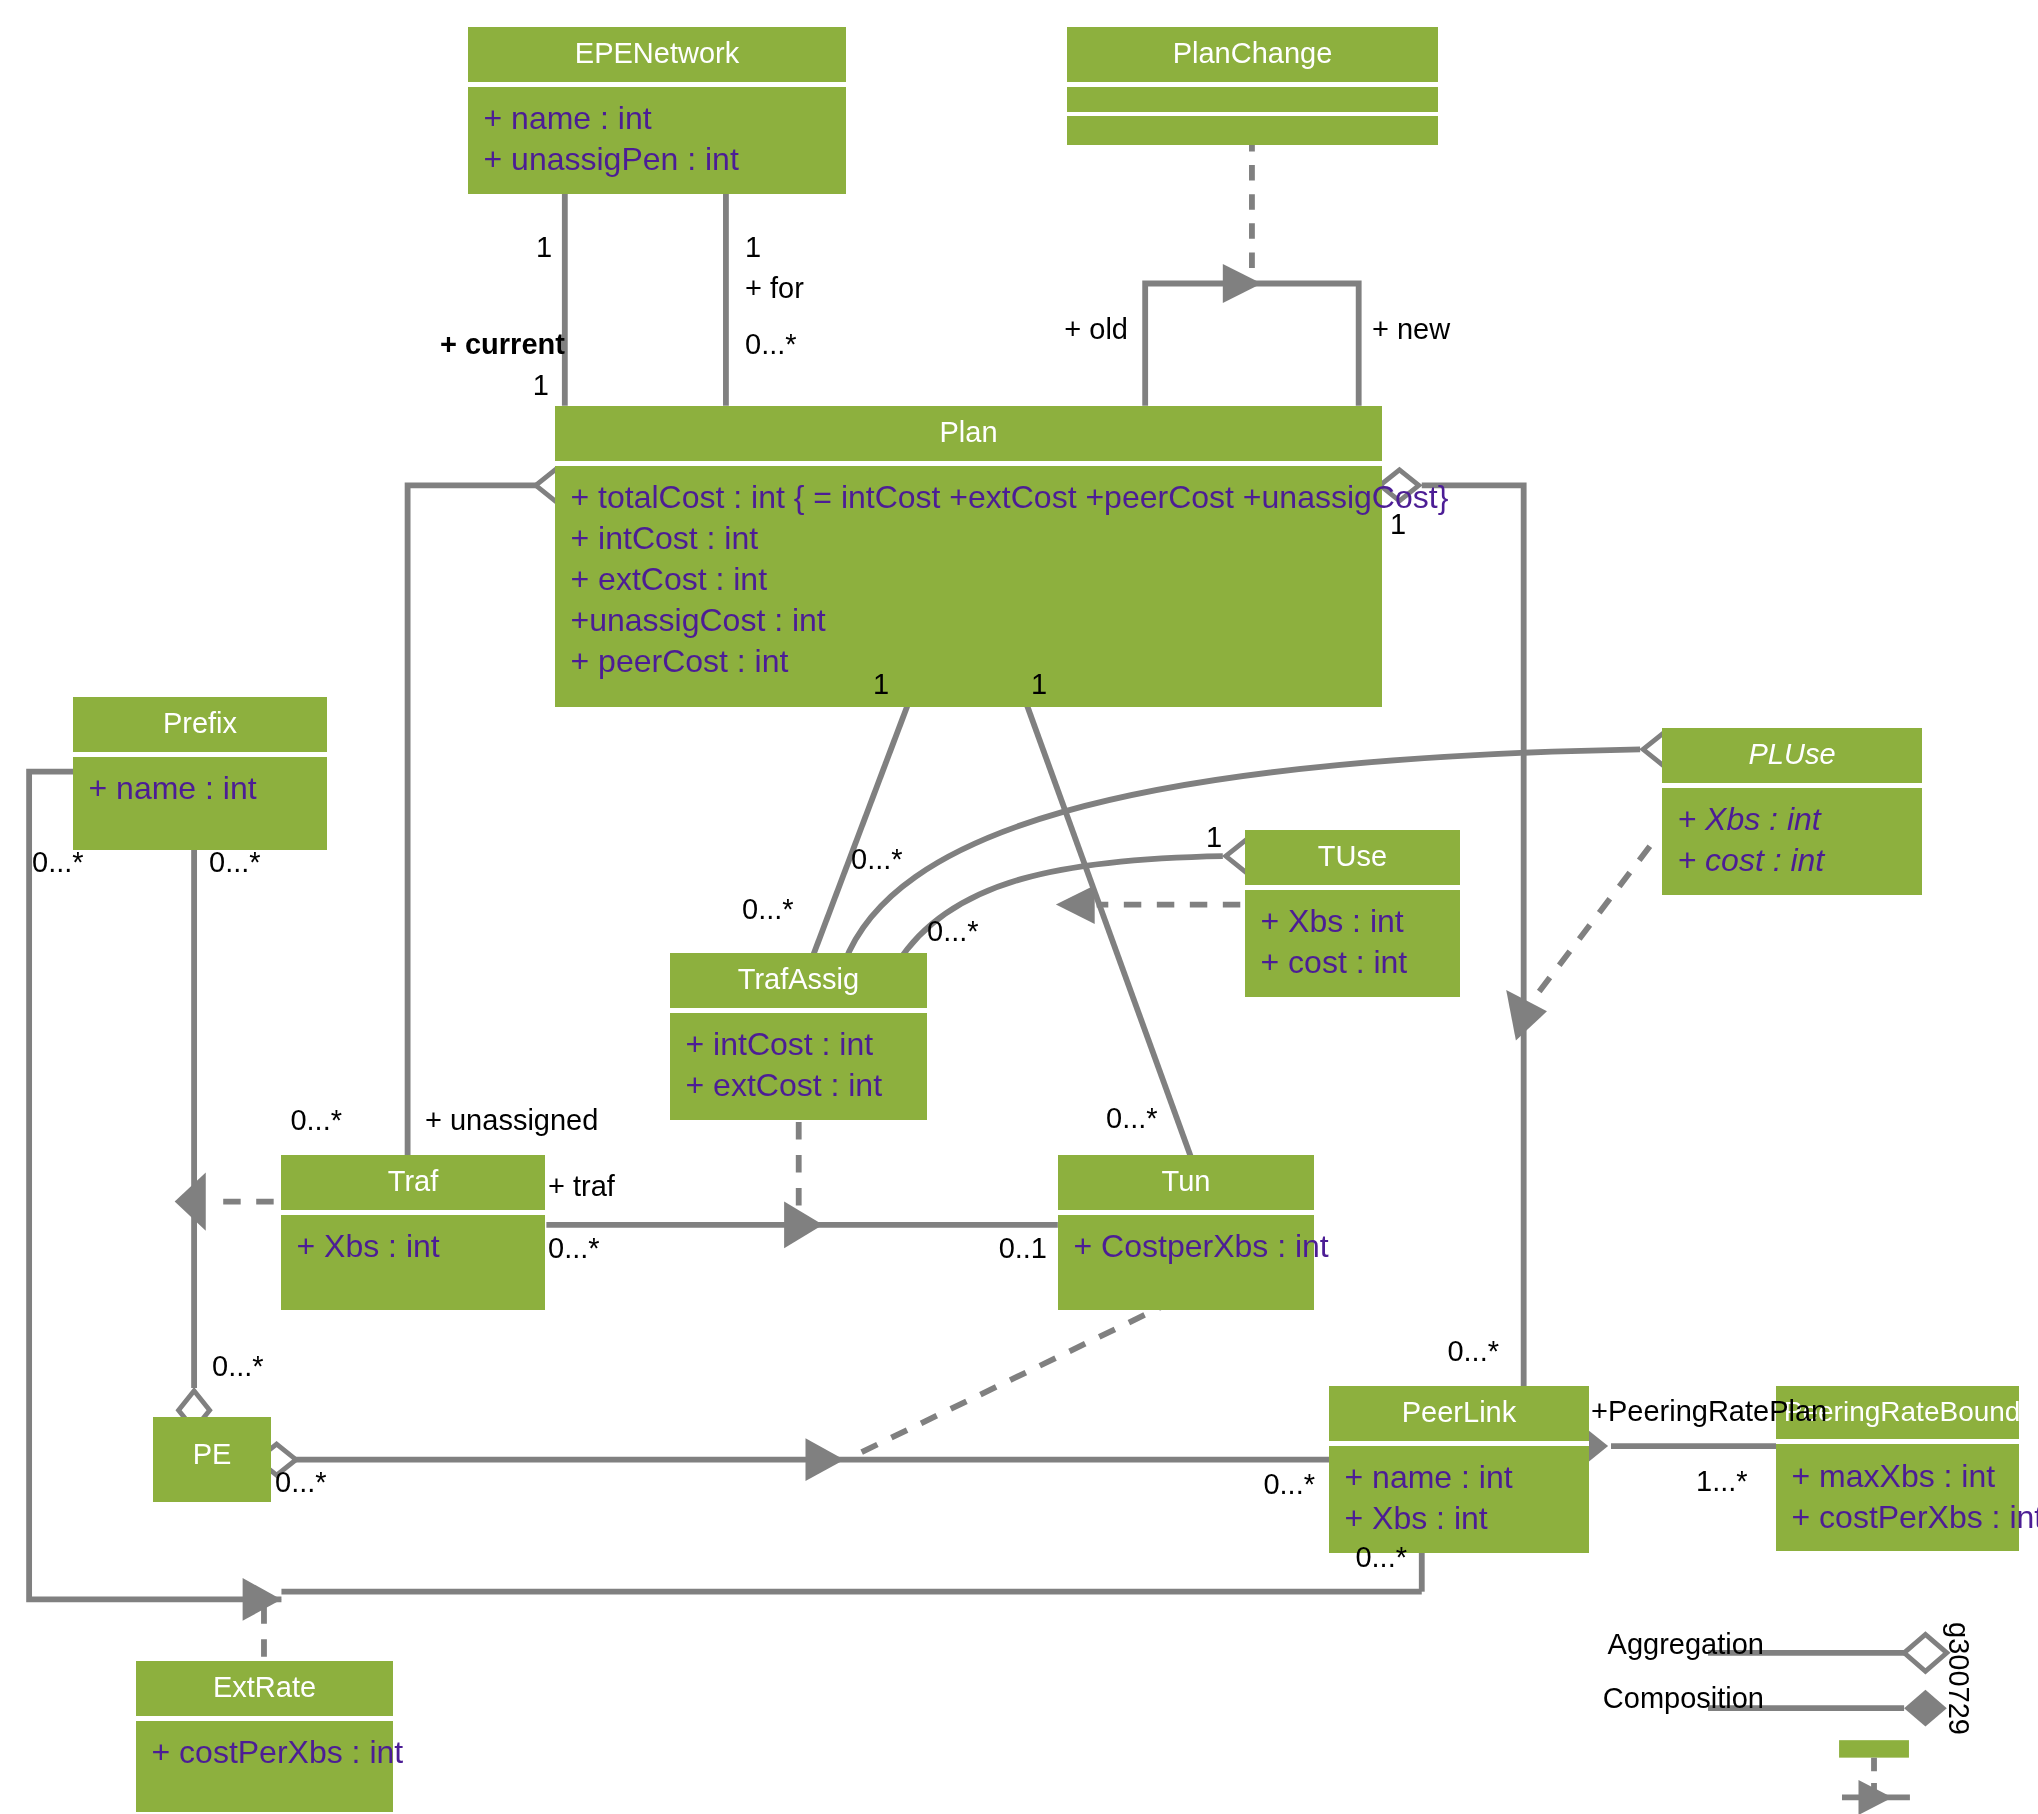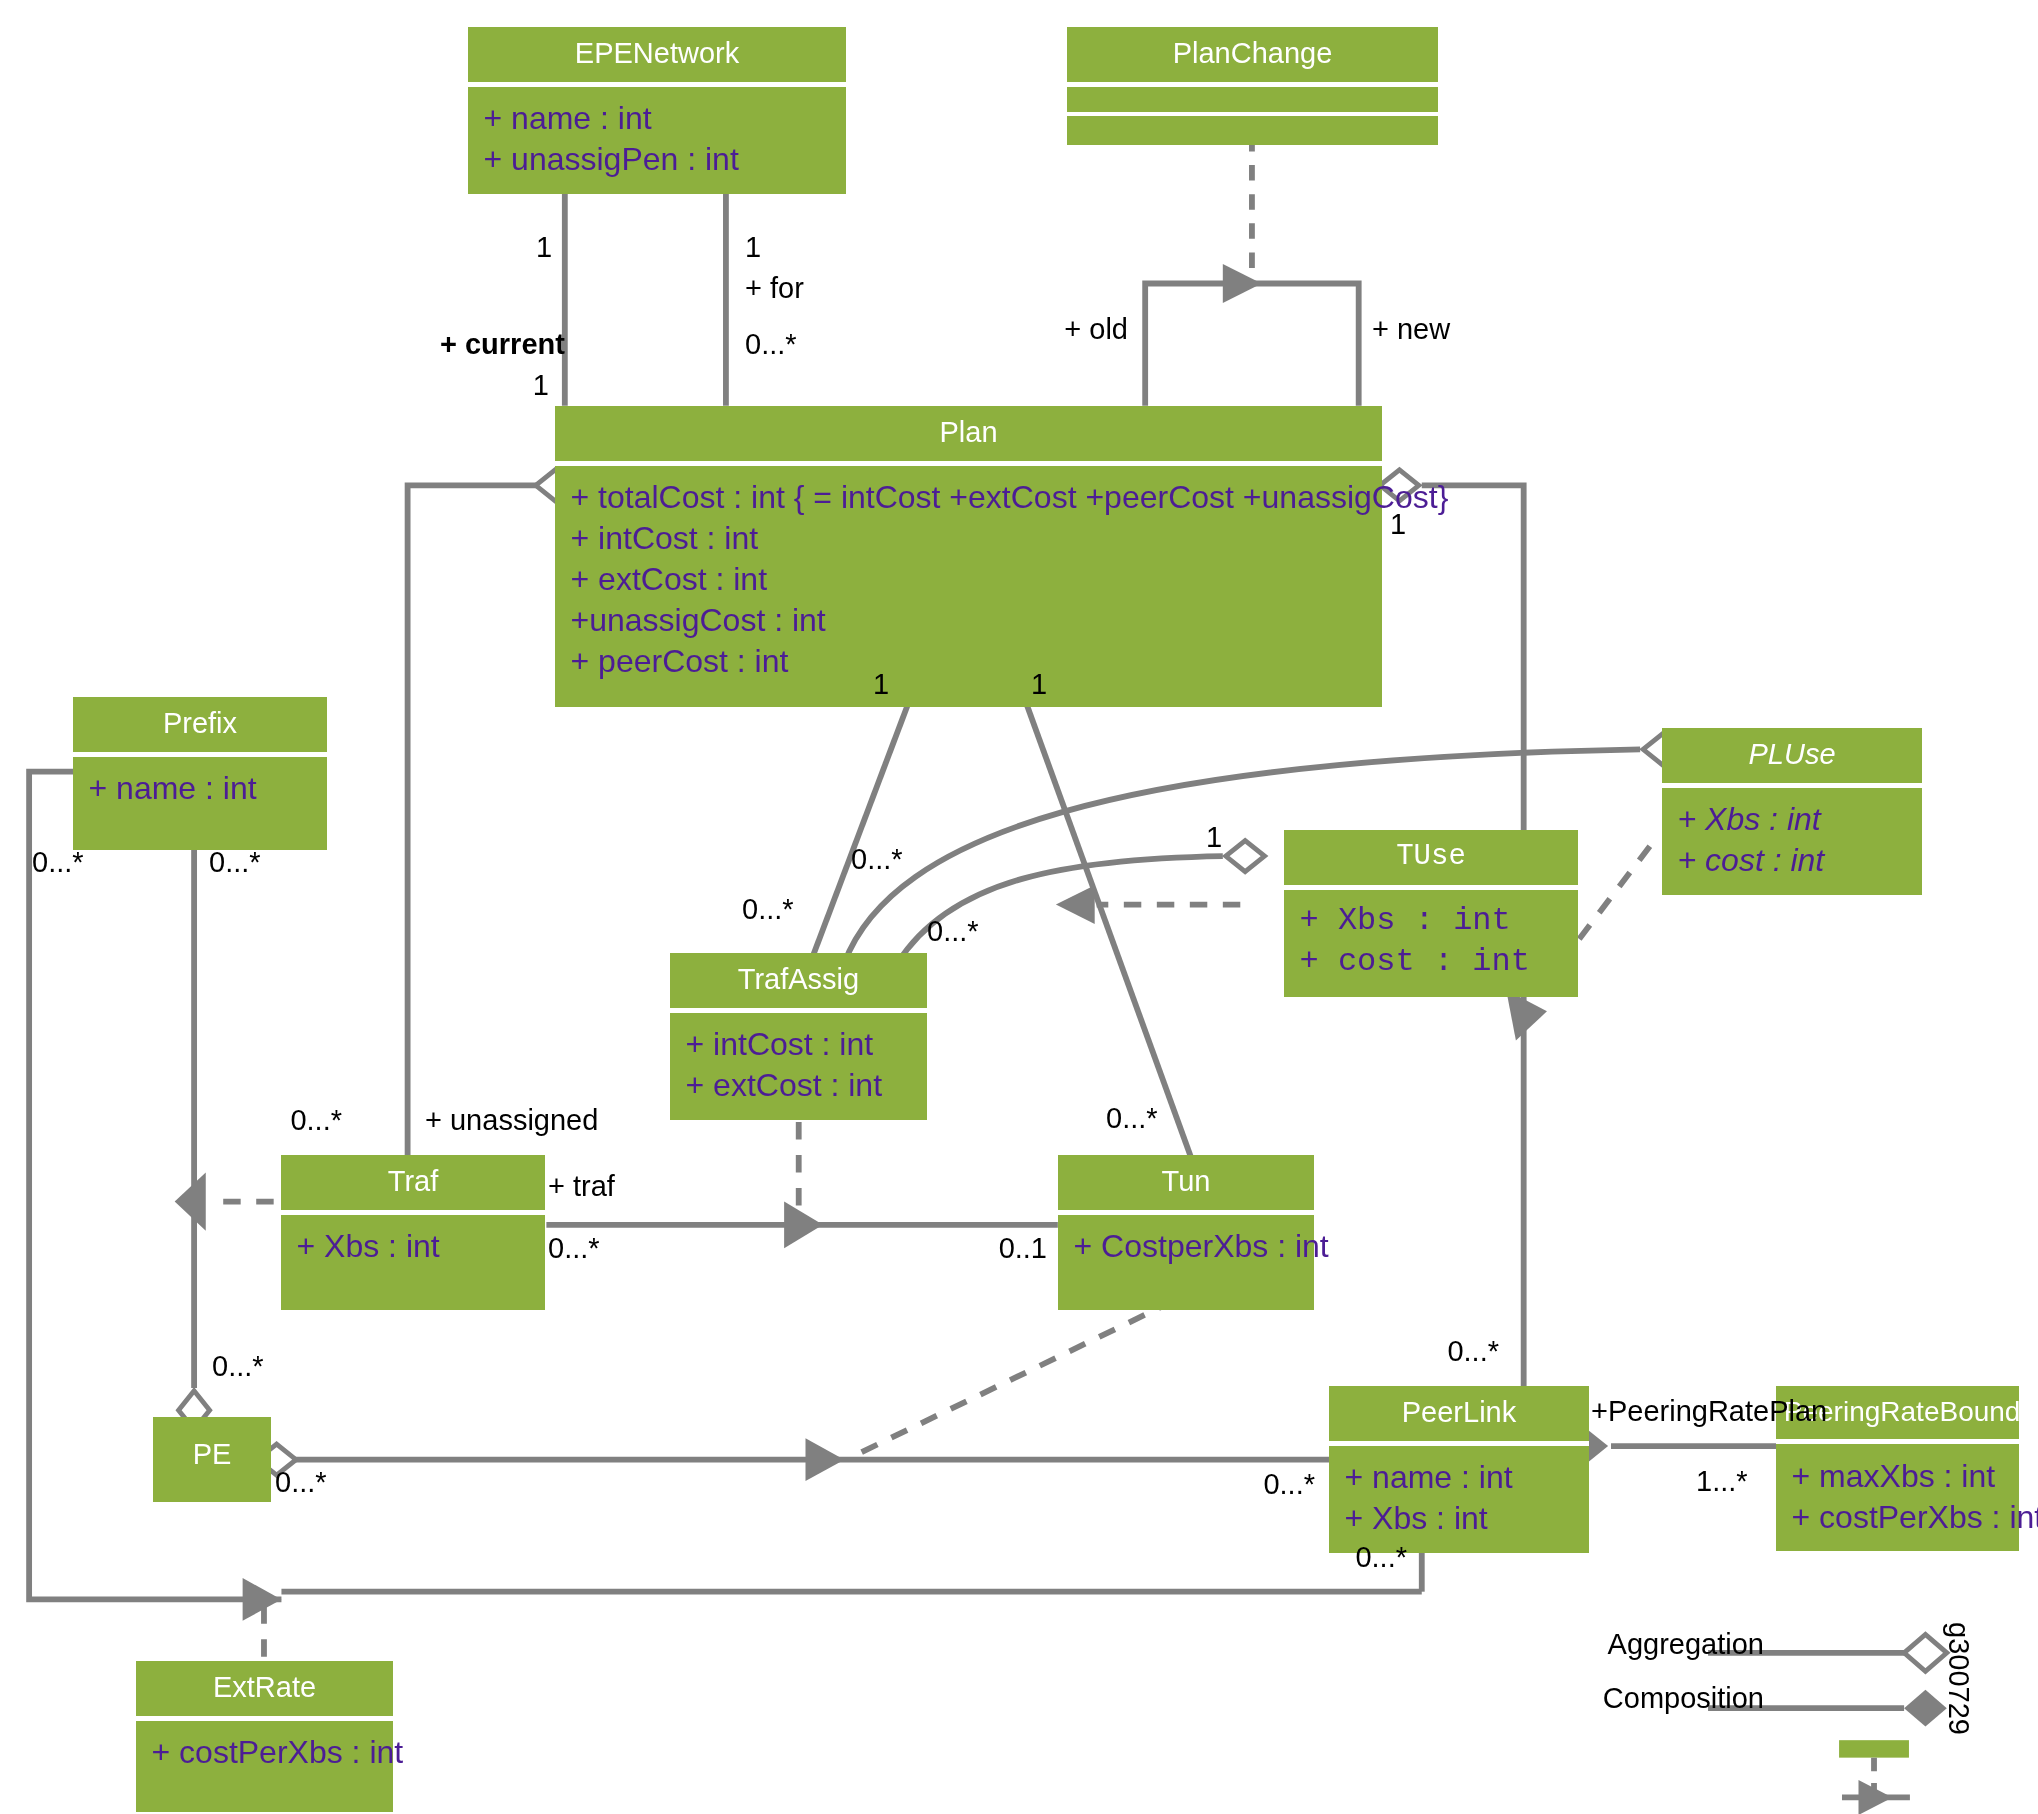--- a/index.html
+++ b/index.html
@@ -241,21 +241,21 @@
 
   <div class="uml-class" style="left:1662px; top:728px; width:260px;font-style:italic;">
     <div class="uml-title">PLUse</div>
     <div class="uml-sep"></div>
     <div class="uml-attrs">
       <div class="attr">+ Xbs : int</div>
       <div class="attr">+ cost : int</div>
     </div>
   </div>
 
-  <div class="uml-class" style="left:1284px; top:830px; width:294px;font-family:Liberation Mono, monospace;">
+  <div class="uml-class" style="left:1245px; top:830px; width:215px;">
     <div class="uml-title">TUse</div>
     <div class="uml-sep"></div>
     <div class="uml-attrs">
       <div class="attr">+ Xbs : int</div>
       <div class="attr">+ cost : int</div>
     </div>
   </div>
 
   <div class="uml-class" style="left:670px; top:953px; width:257px;">
     <div class="uml-title">TrafAssig</div>

